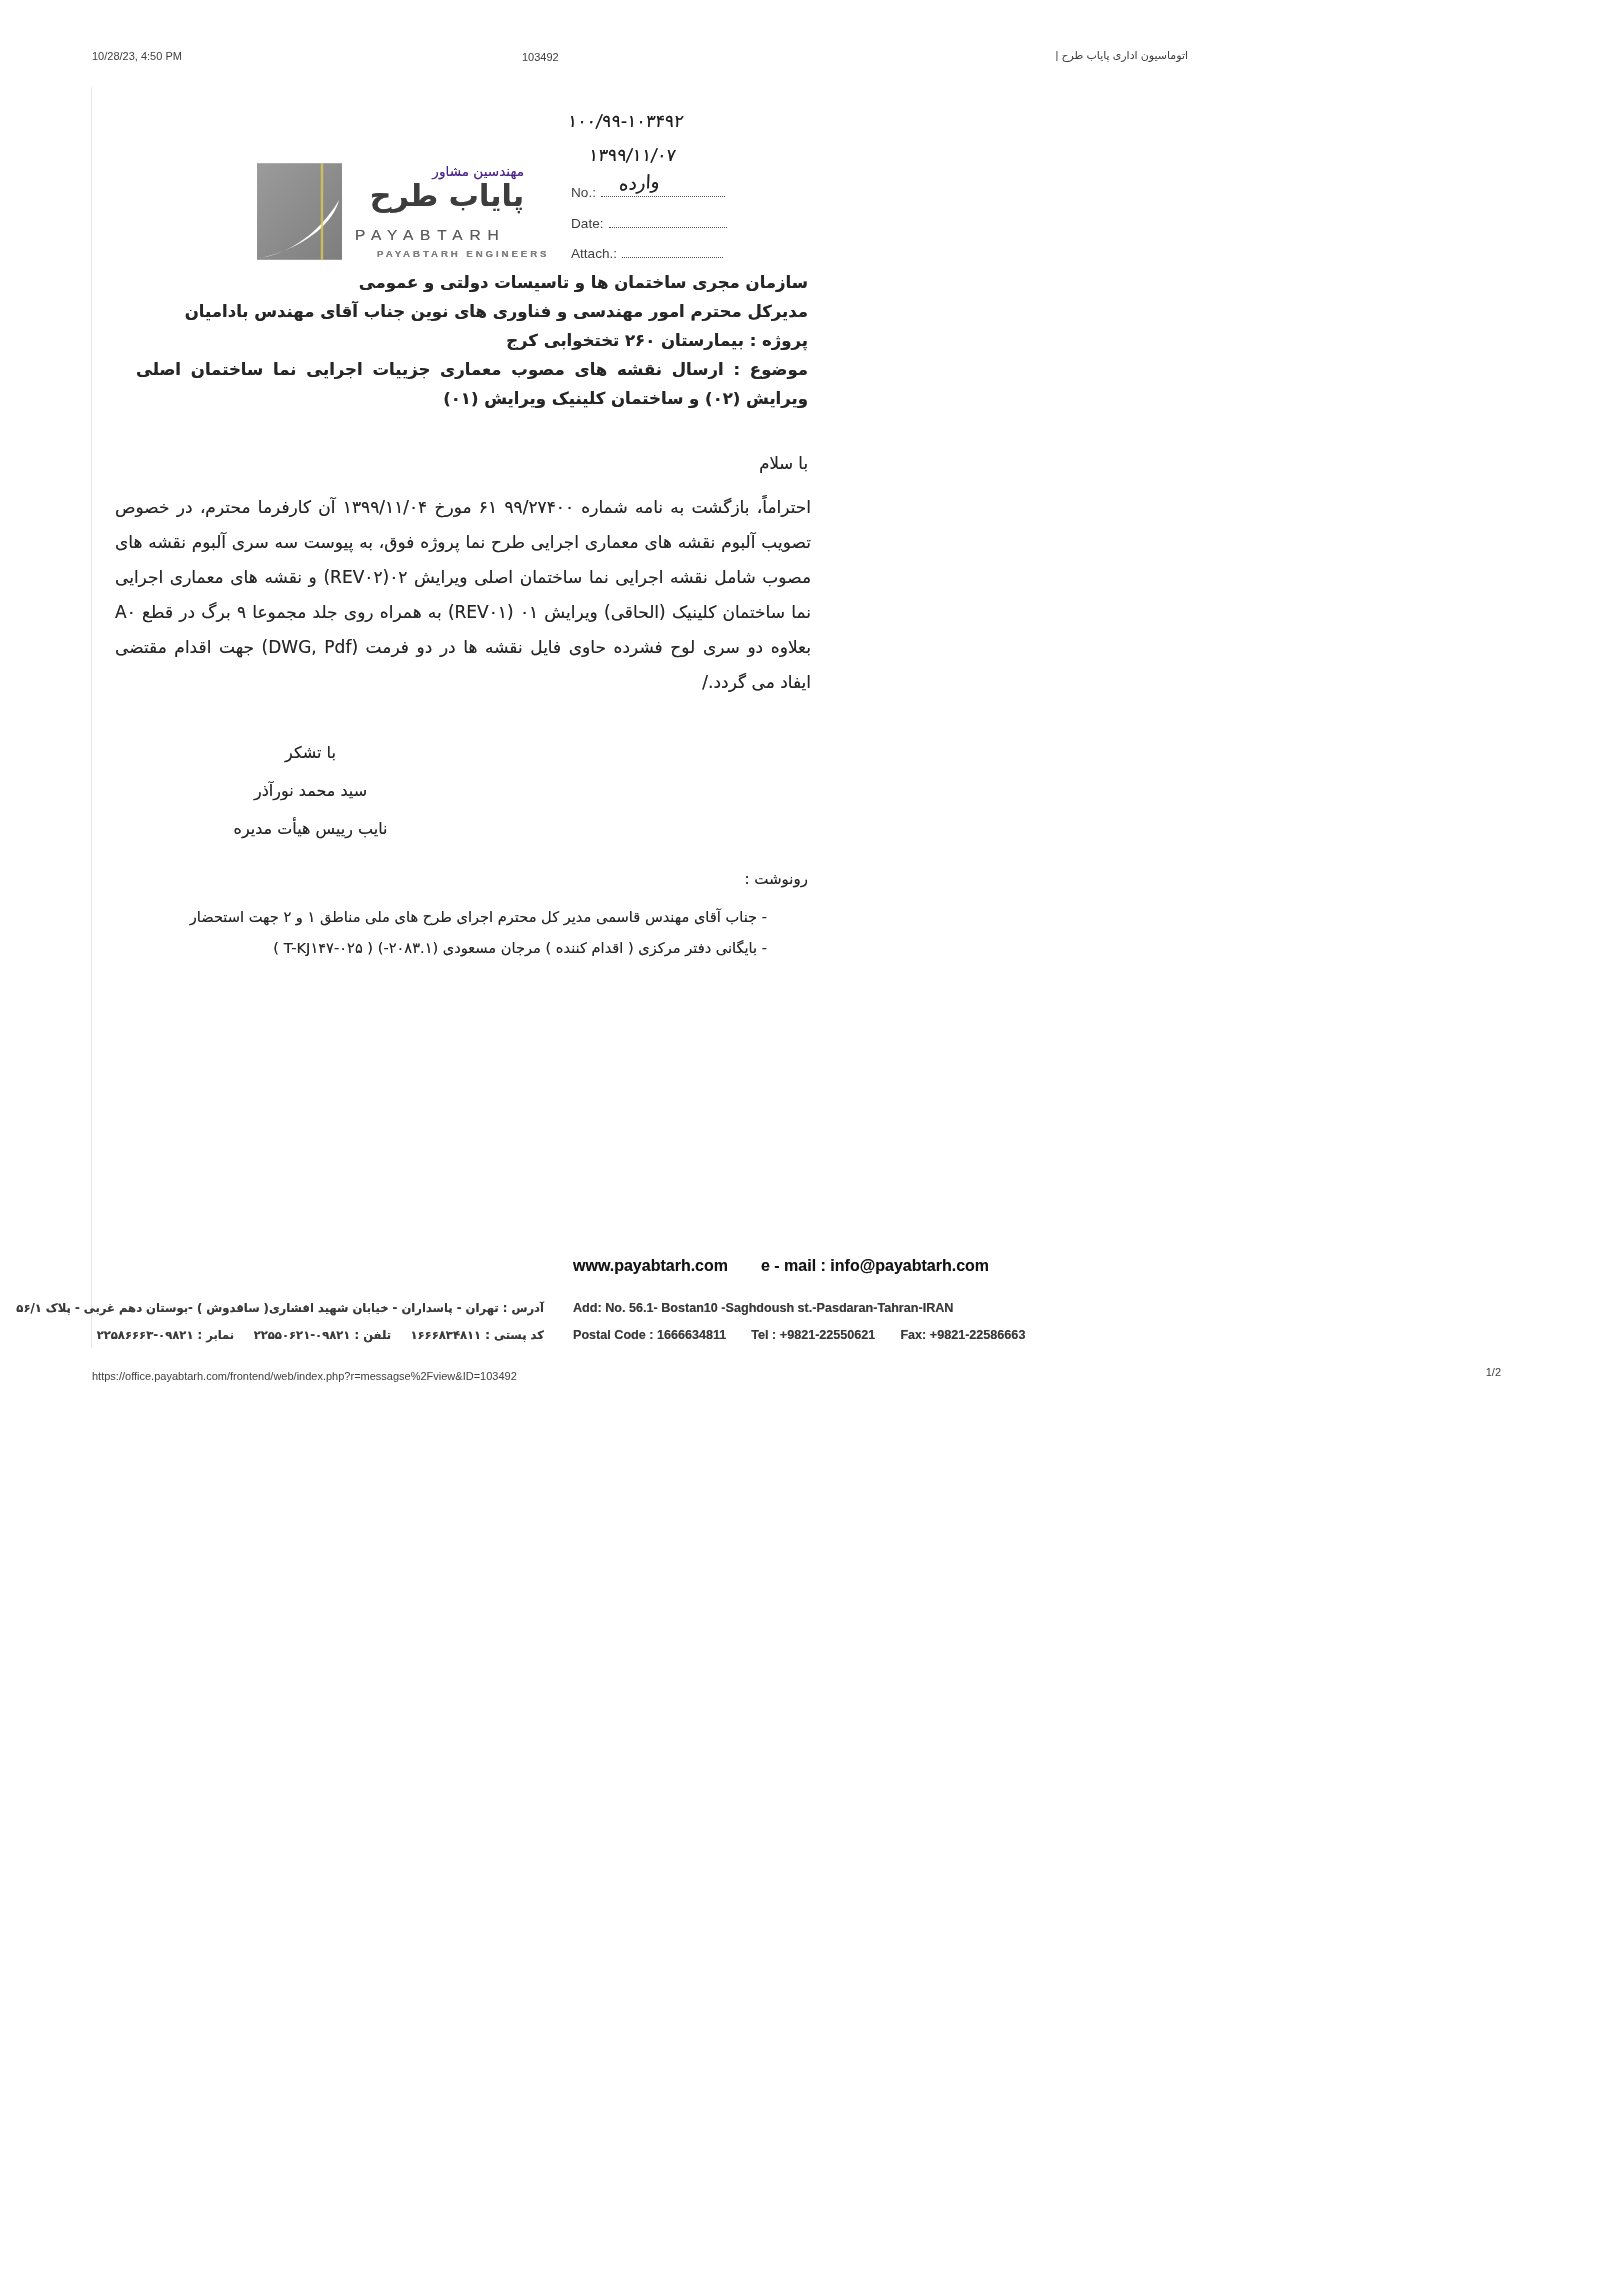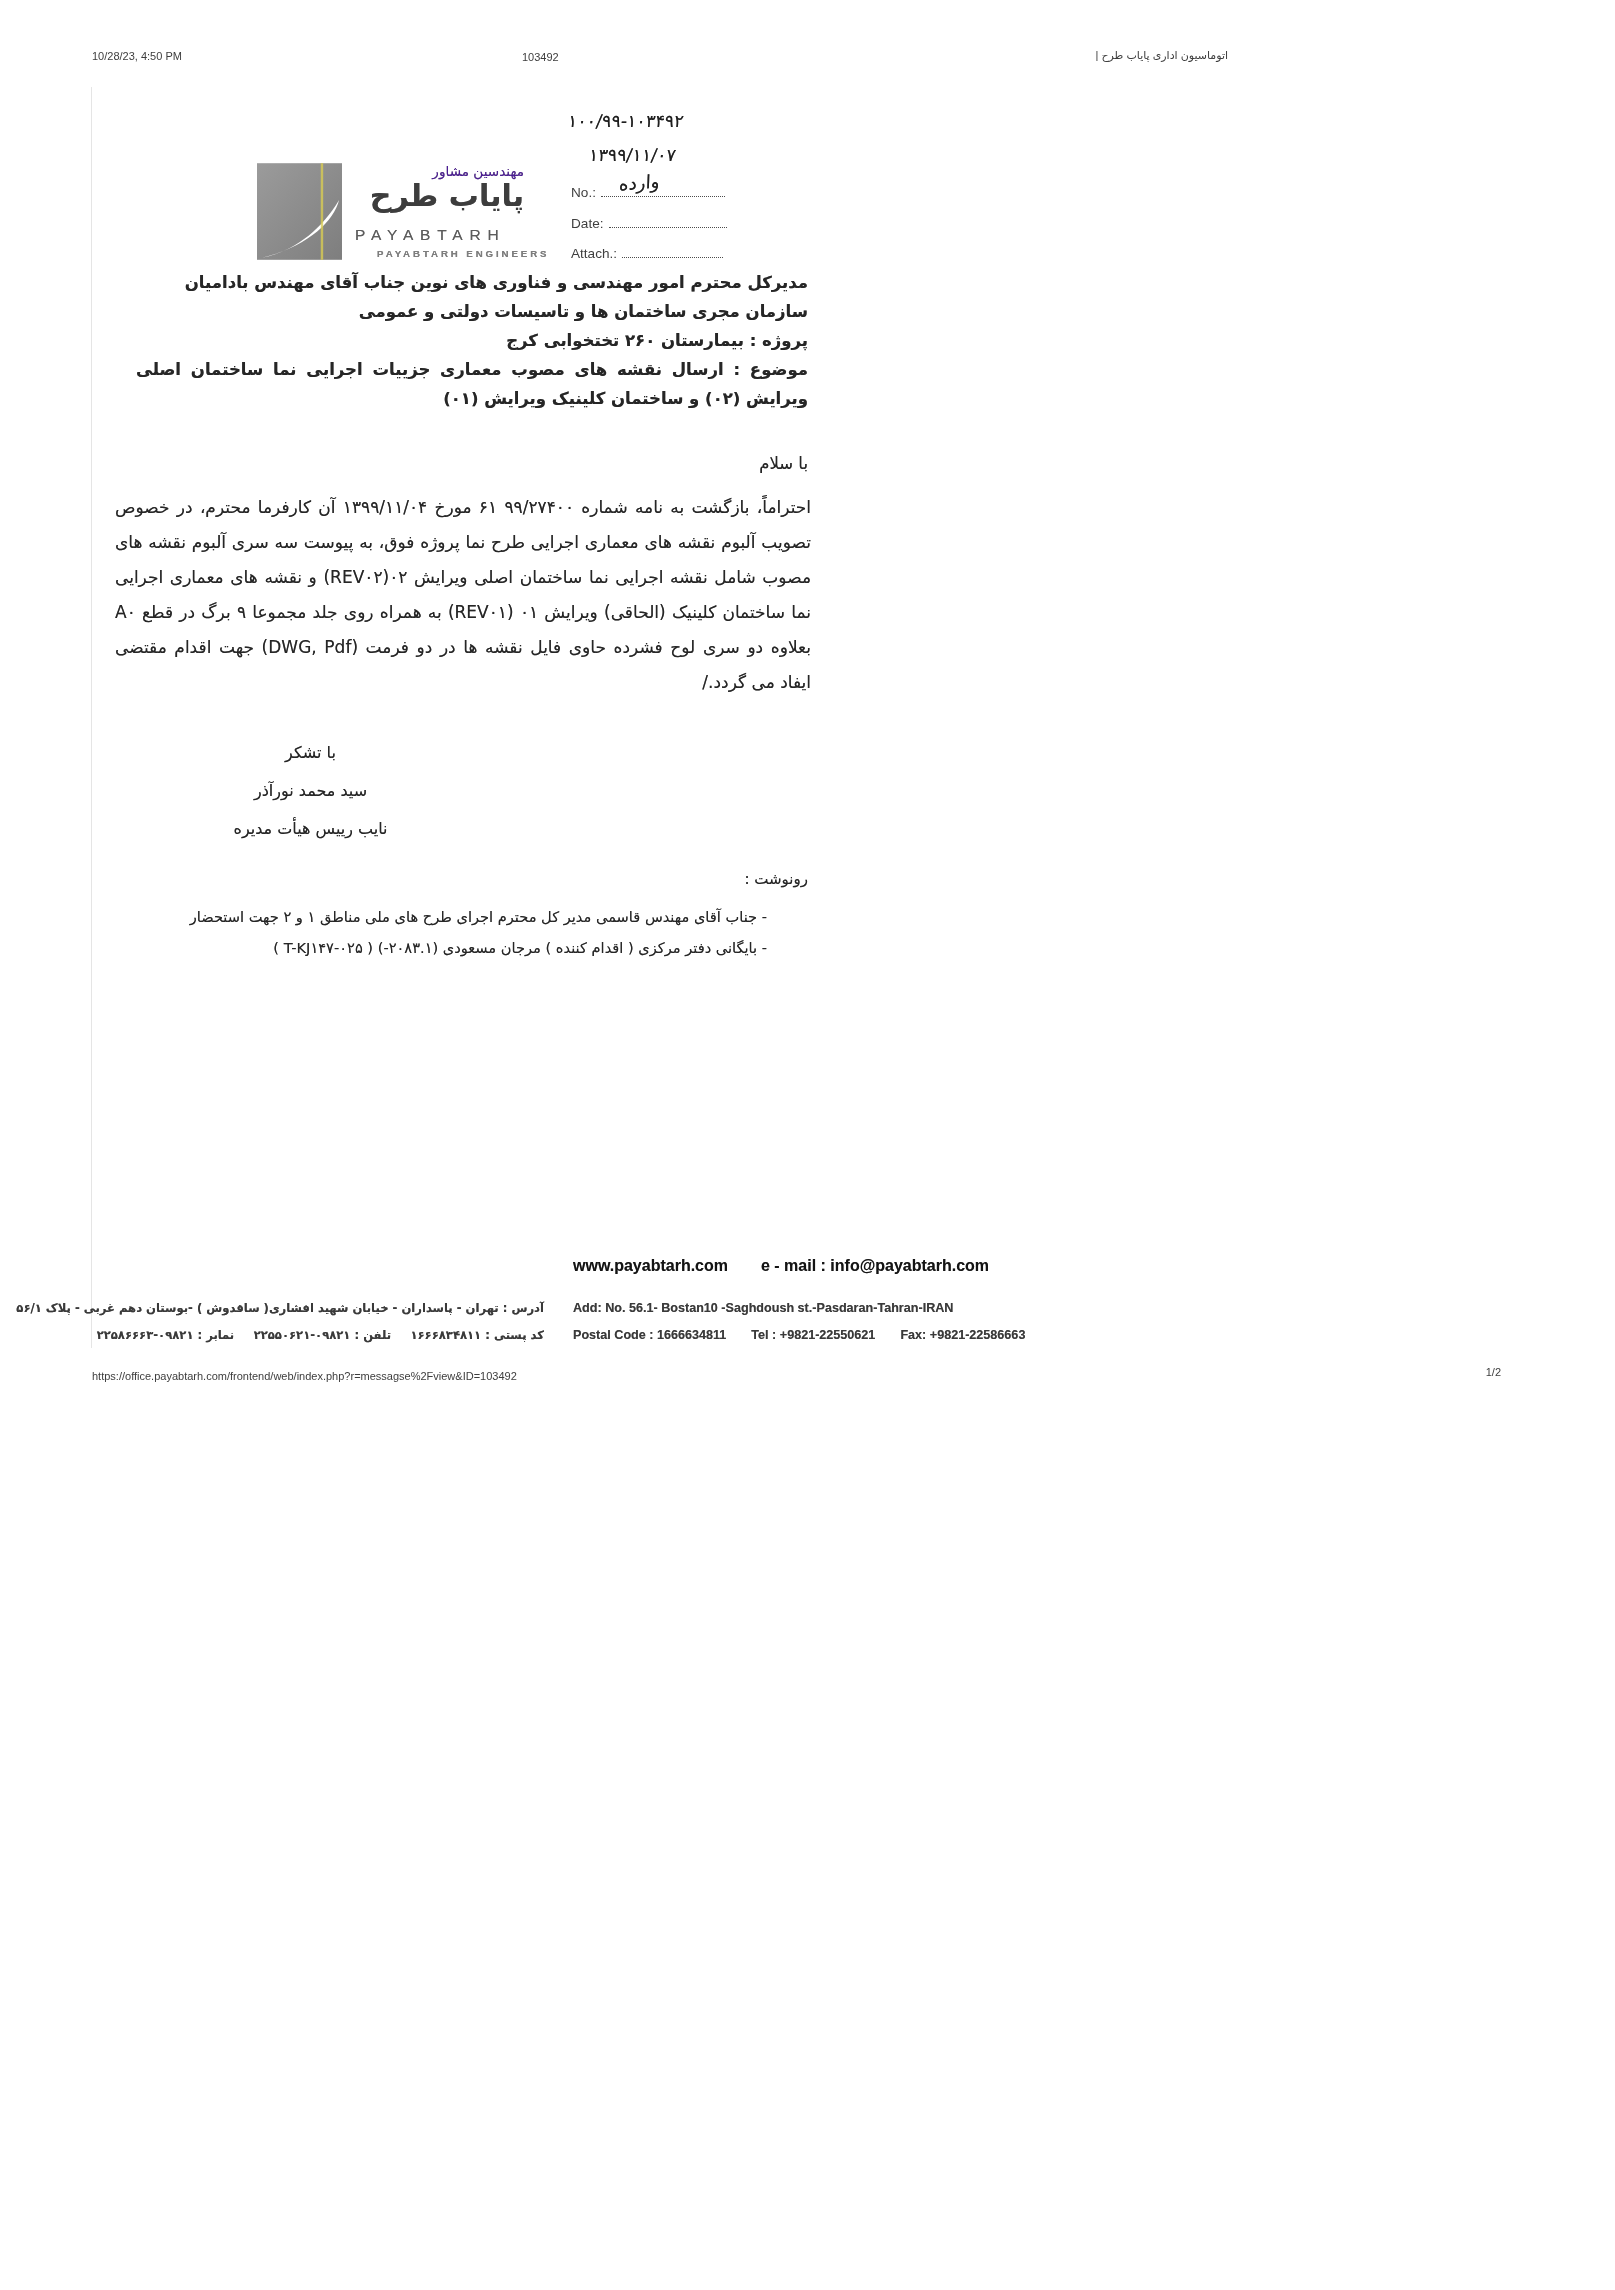--- a/index.html
+++ b/index.html
@@ -55,21 +55,21 @@
   .addr-fa { font-size:11.6px; font-weight:bold; color:#3a3a3a; white-space:nowrap; }
   .row { display:flex; align-items:baseline; }
 </style>
 </head>
 <body>
 
 <div class="page">
 
   <div class="abs print-meta" style="left:92px; top:50px;">10/28/23, 4:50 PM</div>
   <div class="abs print-meta" style="left:522px; top:51px;">103492</div>
-  <div class="abs print-meta fa" style="right:388px; top:49px;" dir="rtl">اتوماسیون اداری پایاب طرح |</div>
+  <div class="abs print-meta fa" style="right:428px; top:49px;" dir="rtl">اتوماسیون اداری پایاب طرح |</div>
 
   <div class="abs edge-line" style="left:91px; top:87px; height:1261px;"></div>
 
   <div class="abs hand ltr scan" style="left:568px; top:111px; font-size:17.5px;">۱۰۰/۹۹-۱۰۳۴۹۲</div>
   <div class="abs hand ltr scan" style="left:589px; top:145px; font-size:17.5px;">۱۳۹۹/۱۱/۰۷</div>
 
   <div class="abs" style="left:257px; top:163px; width:85px; height:97px;">
     <svg width="85" height="97" viewBox="0 0 88 100">
       <defs>
         <linearGradient id="lg" x1="0" y1="0" x2="1" y2="1">
@@ -98,22 +98,22 @@
   <div class="abs" style="left:571px; top:213px;">
     <span class="form-label">Date:</span>
     <span class="dotline" style="width:118px;"></span>
   </div>
   <div class="abs" style="left:571px; top:243px;">
     <span class="form-label">Attach.:</span>
     <span class="dotline" style="width:101px;"></span>
   </div>
 
   <div class="abs fa recipients scan" style="left:136px; top:268px; width:672px;" dir="rtl">
+    <div>سازمان مجری ساختمان ها و تاسیسات دولتی و عمومی</div>
     <div>مدیرکل محترم امور مهندسی و فناوری های نوین جناب آقای مهندس بادامیان</div>
-    <div>سازمان مجری ساختمان ها و تاسیسات دولتی و عمومی</div>
     <div>
       <span>پروژه :</span>
       <span>بیمارستان ۲۶۰ تختخوابی کرج</span>
     </div>
     <div class="justify">
       <span>موضوع :</span>
       <span>ارسال نقشه های مصوب معماری جزییات اجرایی نما ساختمان اصلی ویرایش (۰۲) و ساختمان کلینیک ویرایش (۰۱)</span>
     </div>
   </div>
 

